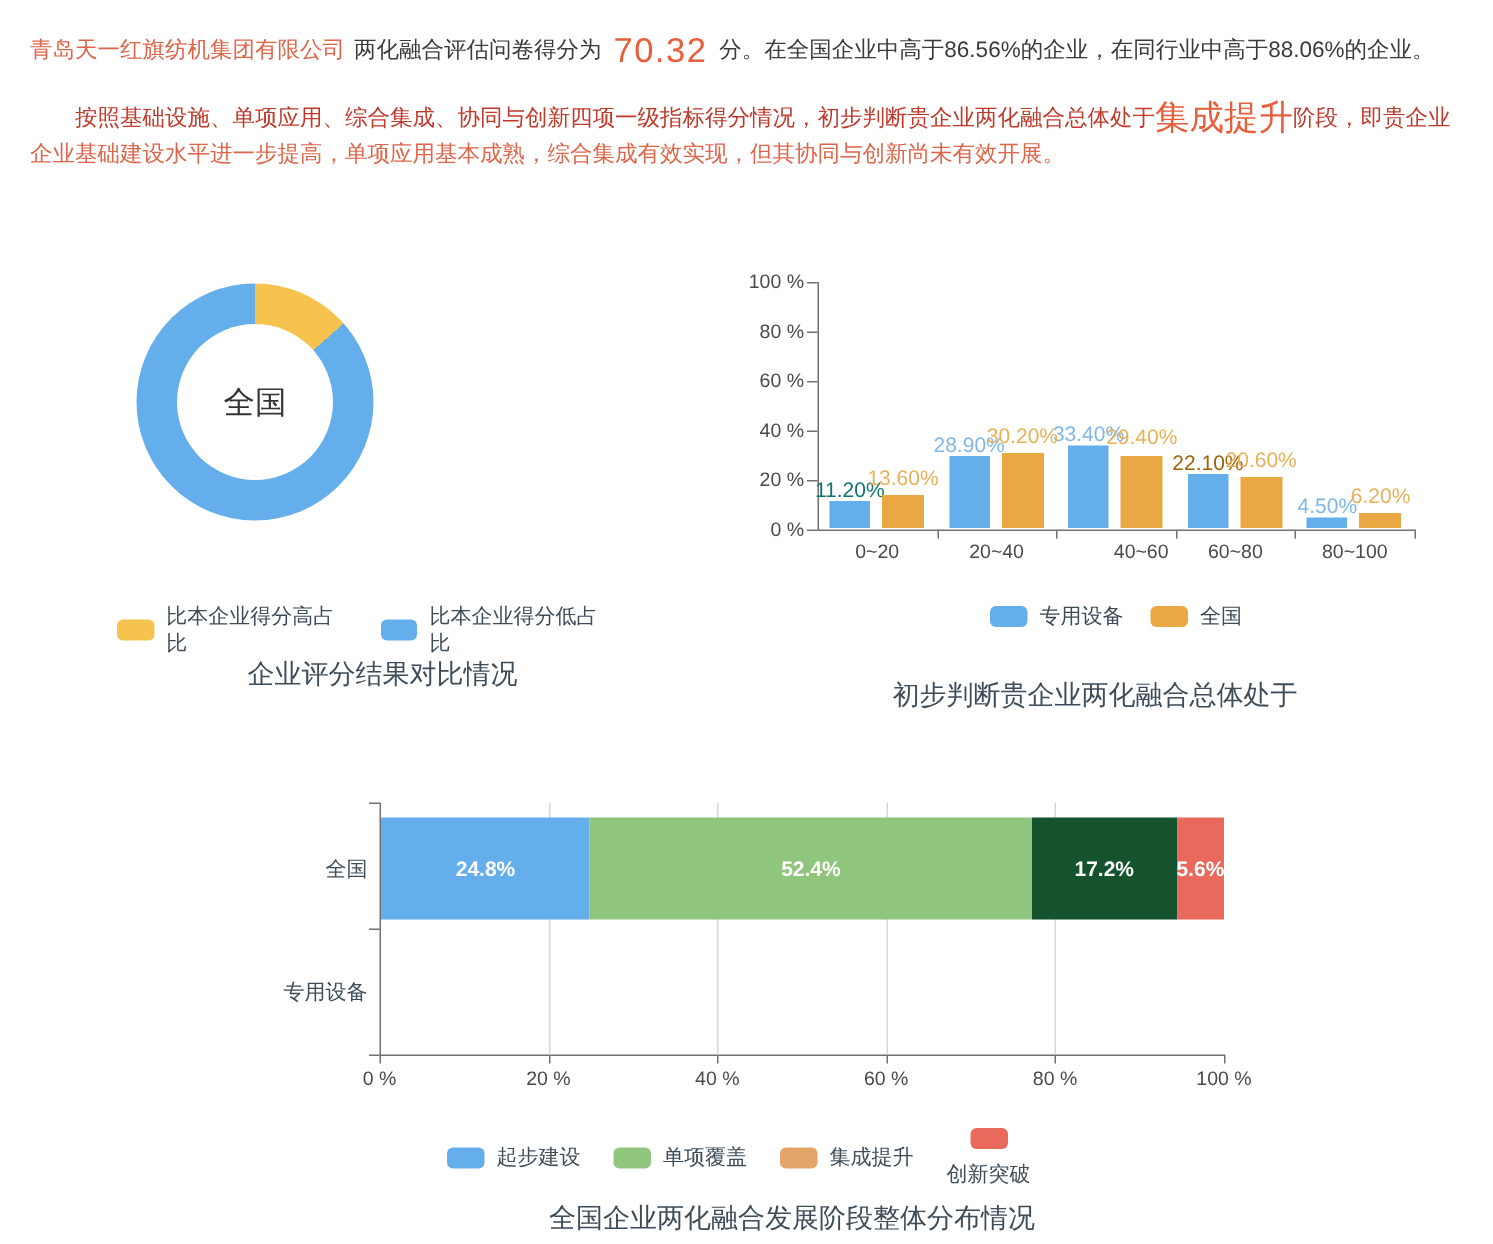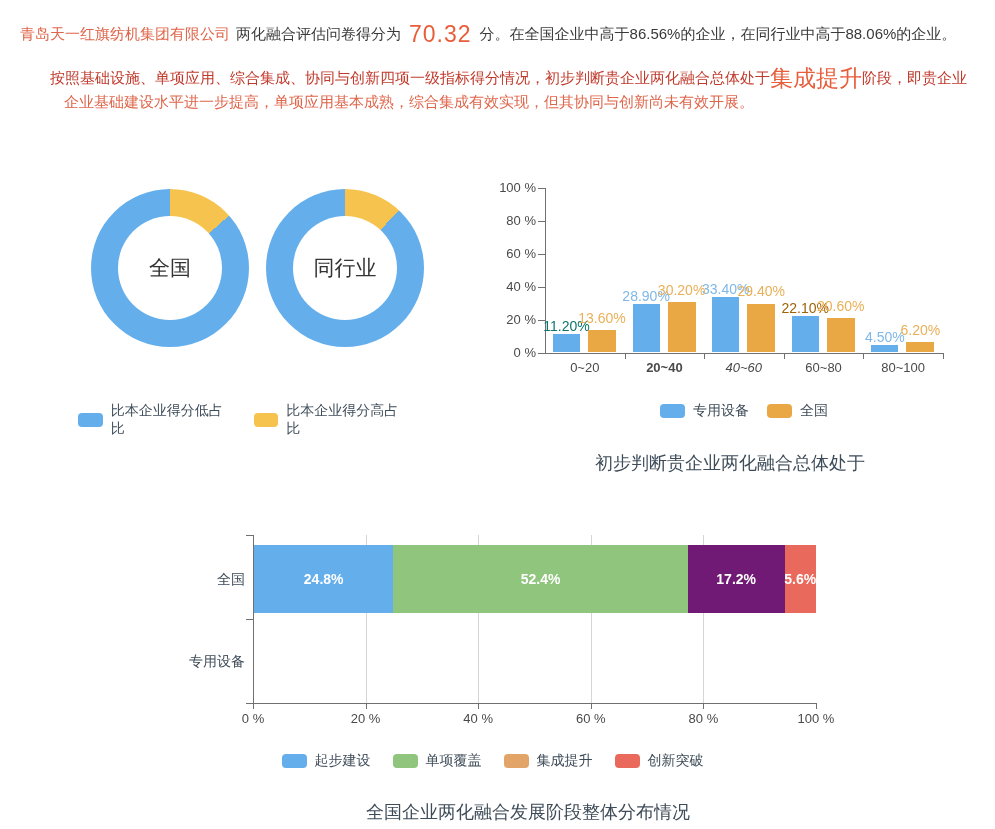--- a/index.html
+++ b/index.html
@@ -6,21 +6,21 @@
   html,body { background:#fff; }
   body { font-family:"Liberation Sans","DejaVu Sans",sans-serif; }
   .page { position:relative; width:979px; height:829px; background:#fff; overflow:hidden; }
 
   
   .p1 { position:absolute; left:20px; top:20px; width:960px; font-size:15px; line-height:27px; color:#3a3a3a; }
   .p1 .company { color:#df654a; margin-right:6px; }
   .p1 .big-score { color:#e85d3a; font-size:23px; margin:0 8px; vertical-align:-3px; letter-spacing:1px; }
   .p2 { position:absolute; left:20px; top:66px; width:958px; font-size:15px; line-height:24px; color:#c0392b; text-indent:2em; }
   .p2 .stage-big { color:#e85d3a; font-size:23px; vertical-align:-3px; }
-  .p2 .stage-desc { color:#df654a;margin-left:44px; }
+  .p2 .stage-desc { color:#df654a; }
 
   
   .donut { position:absolute; width:158px; height:158px; border-radius:50%; }
   .donut .hole { position:absolute; left:27px; top:27px; width:104px; height:104px; border-radius:50%; background:#fff;
                  display:flex; align-items:center; justify-content:center; font-size:21px; color:#333; }
   #donut-national { left:91px; top:189px; }
   #donut-industry { left:266px; top:189px; }
 
   
   .legend-row { position:absolute; display:flex; justify-content:center; align-items:center; gap:18px; }
@@ -66,57 +66,53 @@
 
   <p class="p1"><span class="company">青岛天一红旗纺机集团有限公司</span><span>两化融合评估问卷得分为</span><span class="big-score">70.32</span><span>分。在全国企业中高于86.56%的企业，在同行业中高于88.06%的企业。</span></p>
 
   <p class="p2"><span>按照基础设施、单项应用、综合集成、协同与创新四项一级指标得分情况，初步判断贵企业两化融合总体处于</span><span class="stage-big">集成提升</span><span>阶段，即贵企业</span><span class="stage-desc">企业基础建设水平进一步提高，单项应用基本成熟，综合集成有效实现，但其协同与创新尚未有效开展。</span></p>
 
   <div class="donut" id="donut-national" style="background: conic-gradient(rgb(246, 196, 78) 0deg, rgb(246, 196, 78) 13.44%, rgb(100, 174, 236) 13.44%, rgb(100, 174, 236) 100%);">
     <div class="hole">
         <span>全国</span>
       </div>
   </div>
-  <div class="donut" id="donut-industry" style="background: conic-gradient(rgb(246, 196, 78) 0deg, rgb(246, 196, 78) 11.94%, rgb(100, 174, 236) 11.94%, rgb(100, 174, 236) 100%);">
-    <div class="hole">
-        <span>同行业</span>
-      </div>
-  </div>
   <div class="legend-row" id="donut-legend">
+      <div class="legend-item" style="display: flex;">
+        <div class="legend-swatch" style="background: rgb(246, 196, 78);"></div>
+        <div class="legend-label">比本企业得分高占比</div>
+      </div>
       <div class="legend-item" style="display: flex;">
         <div class="legend-swatch" style="background: rgb(100, 174, 236);"></div>
         <div class="legend-label">比本企业得分低占比</div>
       </div>
-      <div class="legend-item" style="display: flex;">
-        <div class="legend-swatch" style="background: rgb(246, 196, 78);"></div>
-        <div class="legend-label">比本企业得分高占比</div>
-      </div>
-    </div>
+    </div>
+  <div class="chart-title" id="donut-title">企业评分结果对比情况</div>
 
   <div id="bar-plot">
     <div class="yaxis"></div>
     <div class="xaxis"></div>
   <div class="ytick" style="top: 165px;"></div>
       <div class="ylabel" style="top: 157px;">0 %</div>
       <div class="ytick" style="top: 132px;"></div>
       <div class="ylabel" style="top: 124px;">20 %</div>
       <div class="ytick" style="top: 99px;"></div>
       <div class="ylabel" style="top: 91px;">40 %</div>
       <div class="ytick" style="top: 66px;"></div>
       <div class="ylabel" style="top: 58px;">60 %</div>
       <div class="ytick" style="top: 33px;"></div>
       <div class="ylabel" style="top: 25px;">80 %</div>
       <div class="ytick" style="top: 0px;"></div>
       <div class="ylabel" style="top: -8px;">100 %</div>
       <div class="xtick" style="left: 79.6px;"></div>
       <div class="cat-label" style="left: 0px; width: 79.6px;">0~20</div>
       <div class="xtick" style="left: 159.2px;"></div>
-      <div class="cat-label" style="left: 79.6px; width: 79.6px; font-weight: bold;">20~40</div>
+      <div class="cat-label" style="left: 79.6px; width: 79.6px;">20~40</div>
       <div class="xtick" style="left: 238.8px;"></div>
-      <div class="cat-label" style="left: 159px; width: 79.6px; font-style: italic;">40~60</div>
+      <div class="cat-label" style="left: 176px; width: 79.6px;">40~60</div>
       <div class="xtick" style="left: 318.4px;"></div>
       <div class="cat-label" style="left: 238.8px; width: 79.6px;">60~80</div>
       <div class="xtick" style="left: 398px;"></div>
       <div class="cat-label" style="left: 318.4px; width: 79.6px;">80~100</div>
       <div class="vbar" style="left: 8px; width: 27px; height: 18.48px; background: rgb(100, 174, 236);"></div>
       <div class="vbar-label" style="left: -8.5px; top: 129.52px; color: #0f766e;">11.20%</div>
       <div class="vbar" style="left: 87.6px; width: 27px; height: 47.685px; background: rgb(100, 174, 236);"></div>
       <div class="vbar-label" style="left: 71.1px; top: 100.315px; color: rgb(127, 184, 232);">28.90%</div>
       <div class="vbar" style="left: 167.2px; width: 27px; height: 55.11px; background: rgb(100, 174, 236);"></div>
       <div class="vbar-label" style="left: 150.7px; top: 92.89px; color: rgb(127, 184, 232);">33.40%</div>
@@ -169,21 +165,21 @@
       <div class="xlabel" style="left: 422.4px;">80 %</div>
       <div class="xtick" style="left: 563px;"></div>
       <div class="xlabel" style="left: 535px;">100 %</div>
       <div class="row" style="top: 10px;">
         <div class="seg" style="width: 24.8%; background: rgb(100, 174, 236);">
           <div class="seg-label">24.8%</div>
         </div>
         <div class="seg" style="width: 52.4%; background: rgb(144, 197, 125);">
           <div class="seg-label">52.4%</div>
         </div>
-        <div class="seg" style="width: 17.2%; background: #701a75;">
+        <div class="seg" style="width: 17.2%; background: #14532d;">
           <div class="seg-label">17.2%</div>
         </div>
         <div class="seg" style="width: 5.6%; background: rgb(233, 105, 92);">
           <div class="seg-label">5.6%</div>
         </div>
       </div>
       <div class="row-label" style="top: 36px;">全国</div>
       <div class="row-label" style="top: 118px;">专用设备</div>
     </div>
   <div class="legend-row" id="stack-legend">
@@ -192,20 +188,20 @@
         <div class="legend-label">起步建设</div>
       </div>
       <div class="legend-item" style="display: flex;">
         <div class="legend-swatch" style="background: rgb(144, 197, 125);"></div>
         <div class="legend-label">单项覆盖</div>
       </div>
       <div class="legend-item" style="display: flex;">
         <div class="legend-swatch" style="background: rgb(226, 164, 103);"></div>
         <div class="legend-label">集成提升</div>
       </div>
-      <div class="legend-item" style="display: flex;">
+      <div class="legend-item" style="display: flex; flex-direction: column;">
         <div class="legend-swatch" style="background: rgb(233, 105, 92);"></div>
         <div class="legend-label">创新突破</div>
       </div>
     </div>
   <div class="chart-title" id="stack-title">全国企业两化融合发展阶段整体分布情况</div>
 
 </div>
 
 </body></html>

